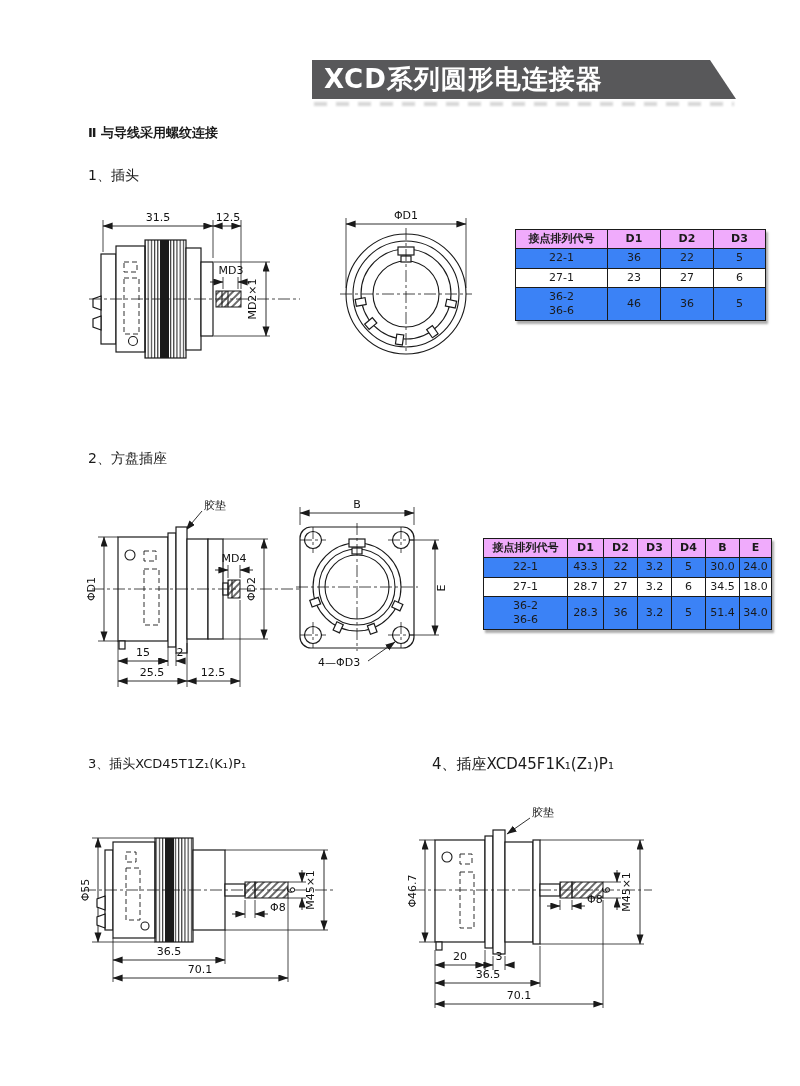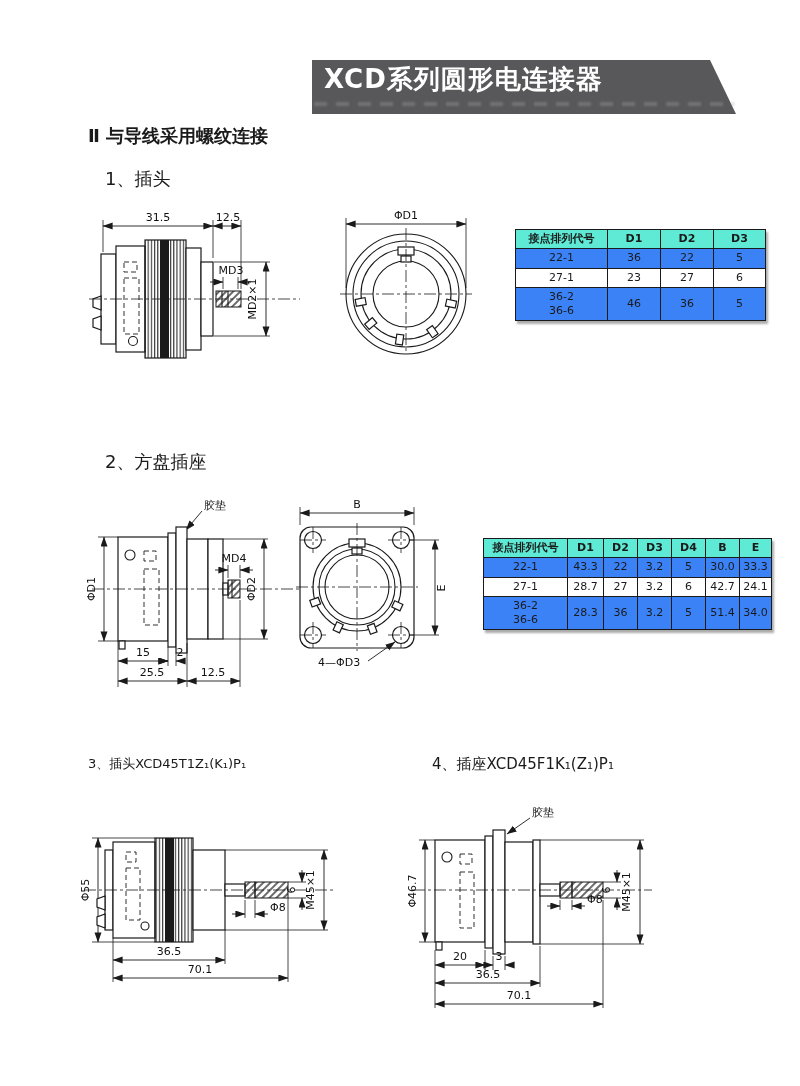--- a/index.html
+++ b/index.html
@@ -1,33 +1,33 @@
 <!DOCTYPE html>
 <html><head>
 <meta charset="utf-8">
 <style>
   html,body{margin:0;padding:0;background:#ffffff;}
   #page{position:relative;width:800px;height:1086px;background:#ffffff;overflow:hidden;
         font-family:"DejaVu Sans","Liberation Sans",sans-serif;color:#1a1a1a;}
   .abs{position:absolute;}
   
-  #banner{left:312px;top:60px;width:424px;height:54px;background:#58585a;
+  #banner{left:312px;top:60px;width:424px;height:39px;background:#58585a;
           clip-path:polygon(0 0, calc(100% - 26px) 0, 100% 100%, 0 100%);}
   #banner .t{color:#ffffff;font-size:26px;font-weight:bold;line-height:39px;padding-left:12px;letter-spacing:1px;}
   #bleed{left:314px;top:102px;width:420px;height:4px;opacity:.4;filter:blur(1px);
          background:repeating-linear-gradient(90deg,#9a9a9a 0 13px,transparent 13px 22px);}
   
-  .h1{font-size:18px;font-weight:bold;}
-  .h2{font-size:18px;margin-left:17px;}
+  .h1{font-size:13px;font-weight:bold;}
+  .h2{font-size:14px;}
   
   table.spec{position:absolute;border-collapse:collapse;table-layout:fixed;
              box-shadow:2px 3px 2px rgba(90,90,90,.5);background:#fff;}
   table.spec th,table.spec td{border:1.6px solid #1a1a1a;font-size:11px;text-align:center;
              padding:2px 1px;white-space:pre-line;line-height:1.3;}
-  table.spec th{background:#5eead4;font-weight:bold;}
+  table.spec th{background:#f0abfc;font-weight:bold;}
   tr.shade td{background:#3b82f6;}
   
   svg{position:absolute;overflow:visible;}
   .sh{fill:#ffffff;stroke:#1a1a1a;stroke-width:1.2;}
   .kn{fill:url(#knurl);stroke:#1a1a1a;stroke-width:1.2;}
   .ht{fill:url(#hatch);stroke:#1a1a1a;stroke-width:1;}
   .ln{fill:none;stroke:#1a1a1a;stroke-width:1.1;}
   .dsh{fill:none;stroke:#1a1a1a;stroke-width:.9;stroke-dasharray:5 3;}
   .cl{fill:none;stroke:#1a1a1a;stroke-width:.8;stroke-dasharray:12 3 3 3;}
   .ext{stroke:#1a1a1a;stroke-width:.8;}
@@ -328,30 +328,30 @@
       <th>B</th>
       <th>E</th>
     </tr>
     <tr class="shade">
       <td>22-1</td>
       <td>43.3</td>
       <td>22</td>
       <td>3.2</td>
       <td>5</td>
       <td>30.0</td>
-      <td>33.3</td>
+      <td>24.0</td>
     </tr>
     <tr>
       <td>27-1</td>
       <td>28.7</td>
       <td>27</td>
       <td>3.2</td>
       <td>6</td>
-      <td>42.7</td>
-      <td>24.1</td>
+      <td>34.5</td>
+      <td>18.0</td>
     </tr>
     <tr class="shade">
       <td>36-2
 36-6</td>
       <td>28.3</td>
       <td>36</td>
       <td>3.2</td>
       <td>5</td>
       <td>51.4</td>
       <td>34.0</td>

